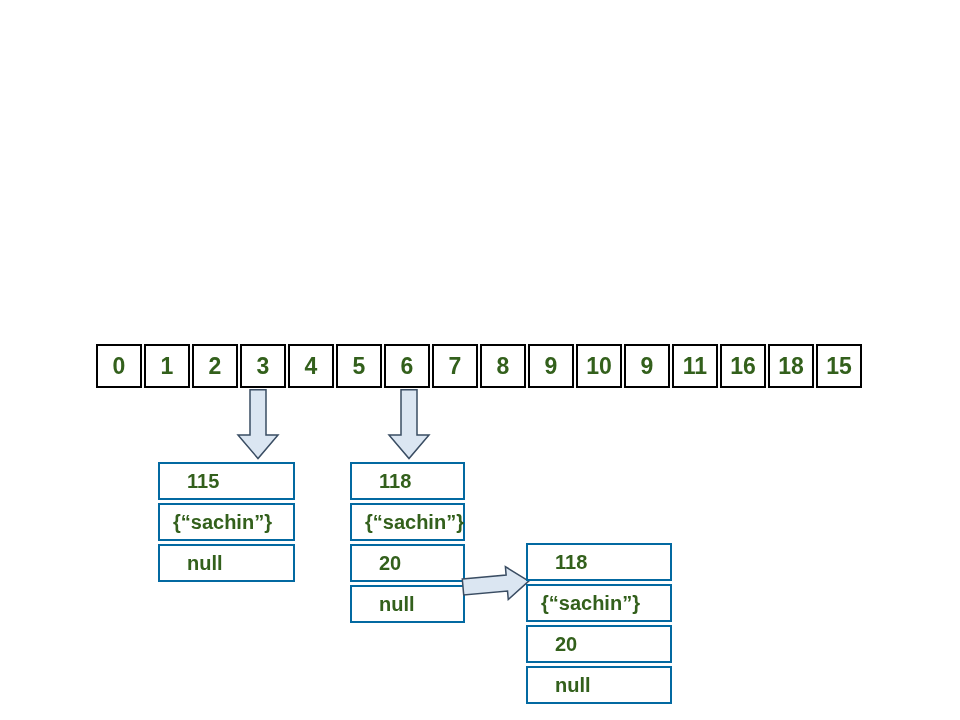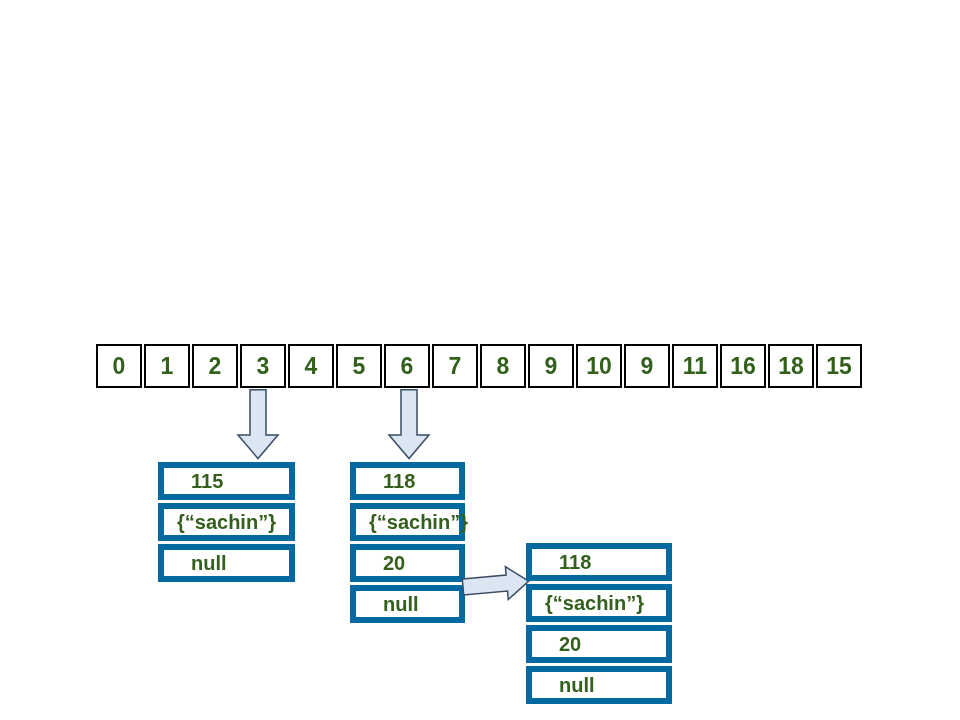--- a/index.html
+++ b/index.html
@@ -44,21 +44,21 @@
   
   .entry-node {
     position: absolute;
     display: flex;
     flex-direction: column;
     gap: 3px;
   }
   .entry-row {
     box-sizing: border-box;
     height: 38px;
-    border: 6px solid #0369a1;
+    border: 2px solid #0369a1;
     background: #ffffff;
     display: flex;
     align-items: center;
     padding-left: 27px;
     font-weight: bold;
     font-size: 20px;
     color: #33601c;
     white-space: nowrap;
   }
   .entry-row.key { padding-left: 13px; }

